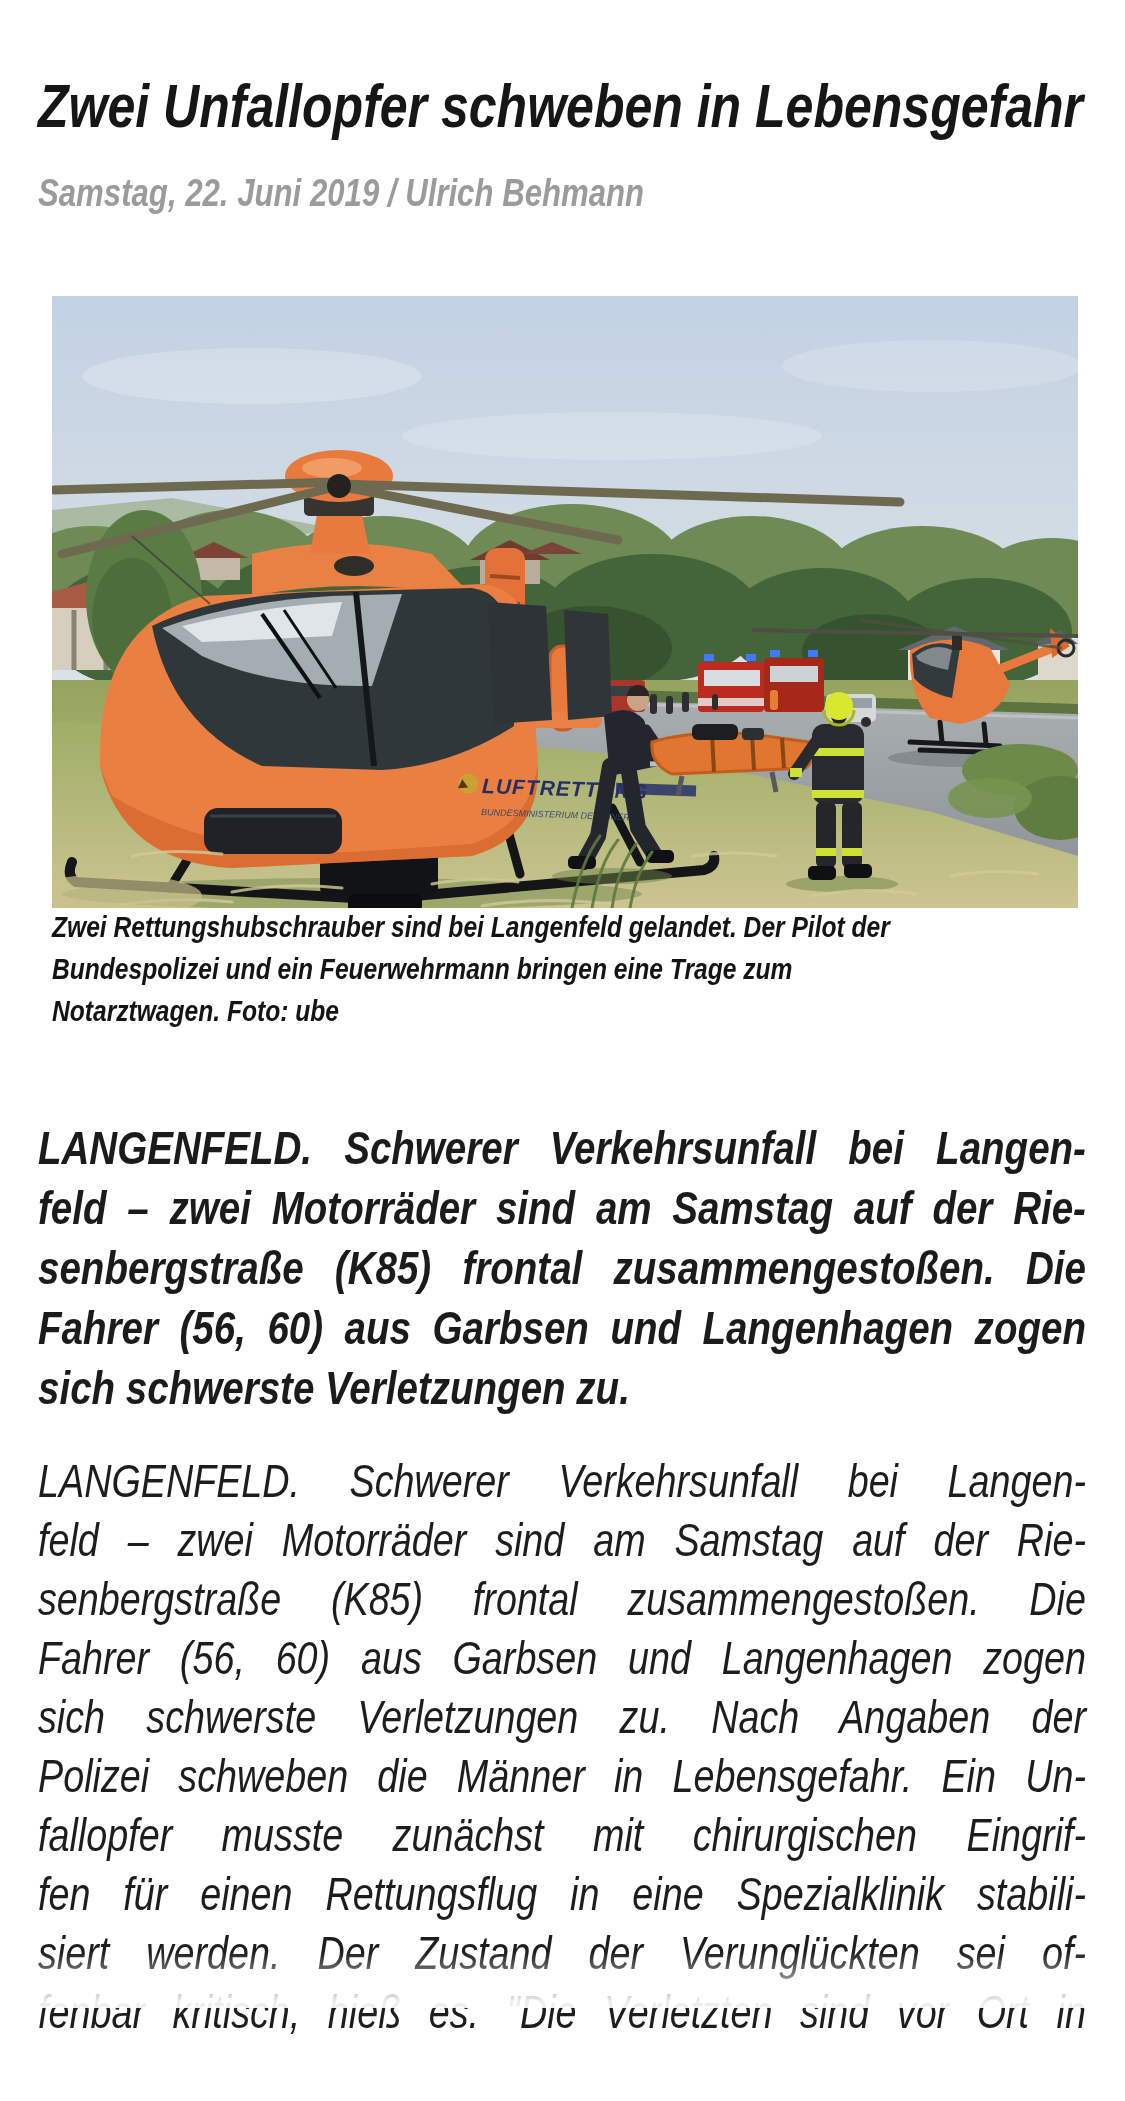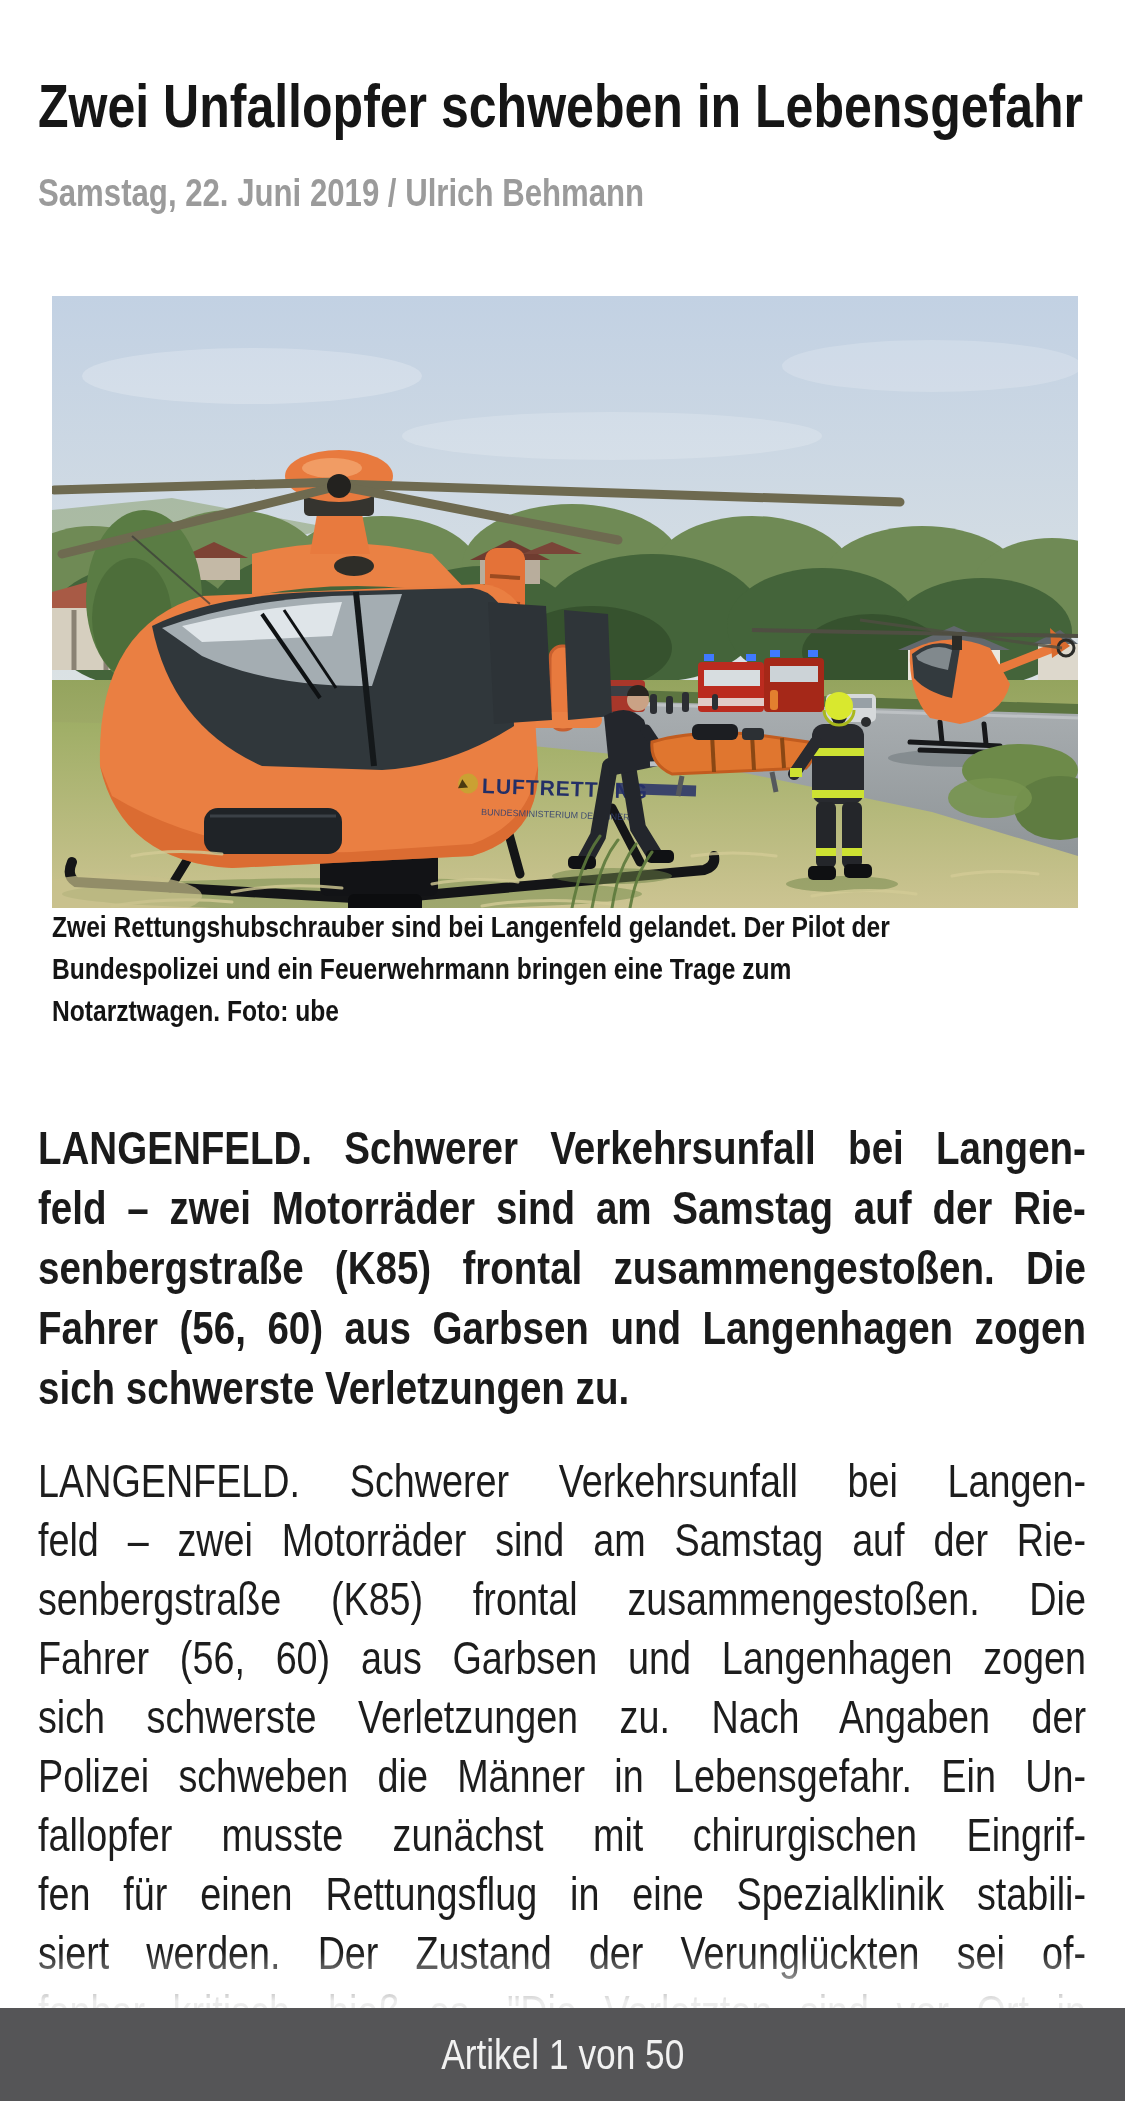--- a/index.html
+++ b/index.html
@@ -1,17 +1,17 @@
 <!DOCTYPE html>
 <html><head>
 <meta charset="utf-8">
 <style>
   html,body{margin:0;padding:0;background:#ffffff;}
   .screen{position:relative;width:1125px;height:2101px;background:#ffffff;overflow:hidden;
-          font-family:"Liberation Sans","DejaVu Sans",sans-serif;}
+          font-family:"Liberation Sans","DejaVu Sans",sans-serif;font-style:italic;}
   
   .cond{transform:scaleX(.82);transform-origin:0 0;}
   .title{position:absolute;left:38px;top:28px;width:1280px;font-size:61px;line-height:74px;
          font-weight:bold;color:#161616;letter-spacing:0;}
   .byline{position:absolute;left:38px;top:170px;width:1280px;font-size:38px;line-height:46px;
           font-weight:bold;color:#9b9b9b;}
   .photo{position:absolute;left:52px;top:296px;width:1026px;height:612px;overflow:hidden;background:#c2d1e3;}
   .photo svg{display:block;width:100%;height:100%;}
   .caption{position:absolute;left:52px;top:906px;width:1240px;font-size:30px;line-height:42px;
            font-weight:bold;color:#141414;}
@@ -331,17 +331,14 @@
       <div class="jline">fallopfer musste zunächst mit chirurgischen Eingrif-</div>
       <div class="jline">fen für einen Rettungsflug in eine Spezialklinik stabili-</div>
       <div class="jline">siert werden. Der Zustand der Verunglückten sei of-</div>
       <div class="jline">fenbar kritisch, hieß es. "Die Verletzten sind vor Ort in</div>
     </section>
 
   </main>
 
   <div class="fade"></div>
 
-  <footer class="footer">
-    <span>Artikel 1 von 50</span>
-  </footer>
 
 </div>
 
 </body></html>

